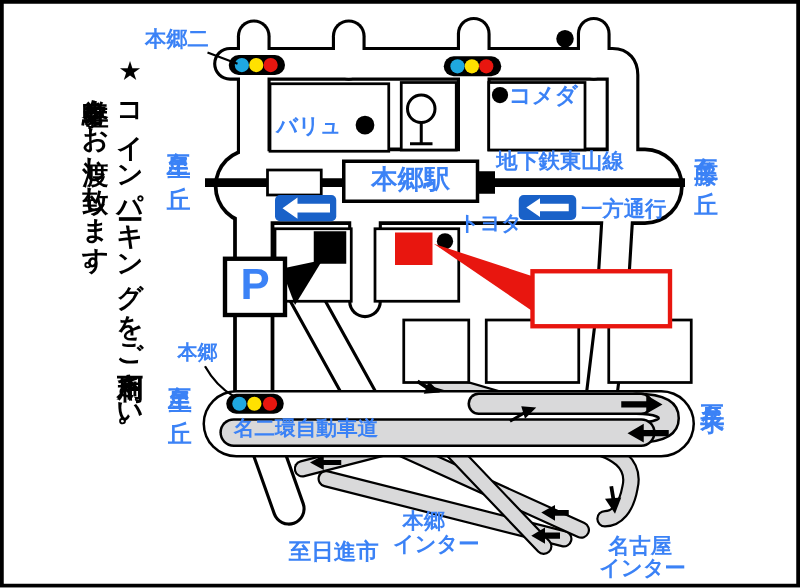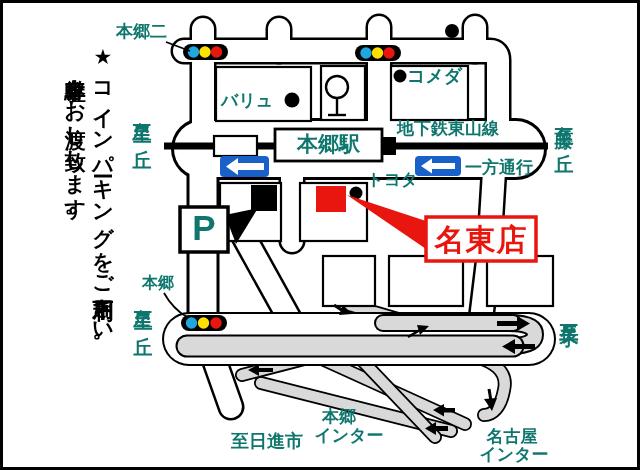--- a/index.html
+++ b/index.html
@@ -3,21 +3,21 @@
 <meta charset="utf-8">
 <style>
   html,body{margin:0;padding:0;background:#888;}
   .map{
     position:relative;width:640px;height:470px;background:#fff;
     box-sizing:border-box;border:3px solid #000;overflow:hidden;
     font-family:"Liberation Sans","DejaVu Sans",sans-serif;
   }
   .map svg{position:absolute;left:0;top:0;}
   .lbl{
-    position:absolute;font-weight:bold;color:#0f766e;white-space:nowrap;
+    position:absolute;font-weight:bold;color:#3b82f6;white-space:nowrap;
     line-height:1.05;font-family:"Liberation Sans","DejaVu Sans",sans-serif;
   }
   .vert{writing-mode:vertical-rl;text-orientation:upright;letter-spacing:1px;}
   .ctr{transform:translateX(-50%);}
   .red{color:#e8160f;}
   .note{
     position:absolute;left:50px;top:42px;width:64px;height:410px;
     writing-mode:vertical-rl;text-orientation:upright;
     font-weight:bold;font-size:21px;line-height:1.32;color:#000;
   }
@@ -171,23 +171,23 @@
 
   <div class="lbl" style="left:113px;top:20px;font-size:17px;">本郷二</div>
   <div class="lbl" style="left:218px;top:89px;font-size:17px;">バリュ</div>
   <div class="lbl" style="left:404px;top:64px;font-size:18px;">コメダ</div>
   <div class="lbl" style="left:394px;top:117px;font-size:17px;">地下鉄東山線</div>
   <div class="lbl" style="left:272px;top:130px;width:107px;text-align:center;font-size:21px;">本郷駅</div>
   <div class="lbl" style="left:462px;top:156px;font-size:17px;">一方通行</div>
   <div class="lbl vert" style="left:551px;top:110px;font-size:19px;">至藤ヶ丘</div>
   <div class="lbl vert" style="left:129px;top:106px;font-size:19px;">至星ヶ丘</div>
   <div class="lbl" style="left:364px;top:168px;font-size:16.5px;">トヨタ</div>
-  <div class="lbl red" style="left:423px;top:221px;width:110px;text-align:center;font-size:30px;letter-spacing:1px;">名東店</div>
   <div class="lbl" style="left:177px;top:207px;width:48px;text-align:center;font-size:35px;">P</div>
   <div class="lbl" style="left:139px;top:272px;font-size:16px;">本郷</div>
   <div class="lbl vert" style="left:130px;top:293px;font-size:19px;">至星ヶ丘</div>
+  <div class="lbl" style="left:184px;top:332px;font-size:16.5px;">名二環自動車道</div>
   <div class="lbl" style="left:196px;top:429px;font-size:18px;margin-left:32px;">至日進市</div>
   <div class="lbl ctr" style="left:336px;top:405px;font-size:17px;">本郷</div>
   <div class="lbl ctr" style="left:346px;top:424px;font-size:17px;">インター</div>
   <div class="lbl ctr" style="left:509px;top:425px;font-size:17px;">名古屋</div>
   <div class="lbl ctr" style="left:511px;top:443px;font-size:17px;">インター</div>
   <div class="lbl vert" style="left:556px;top:306px;font-size:19px;">至長久手</div>
 </div>
 
 </body></html>

